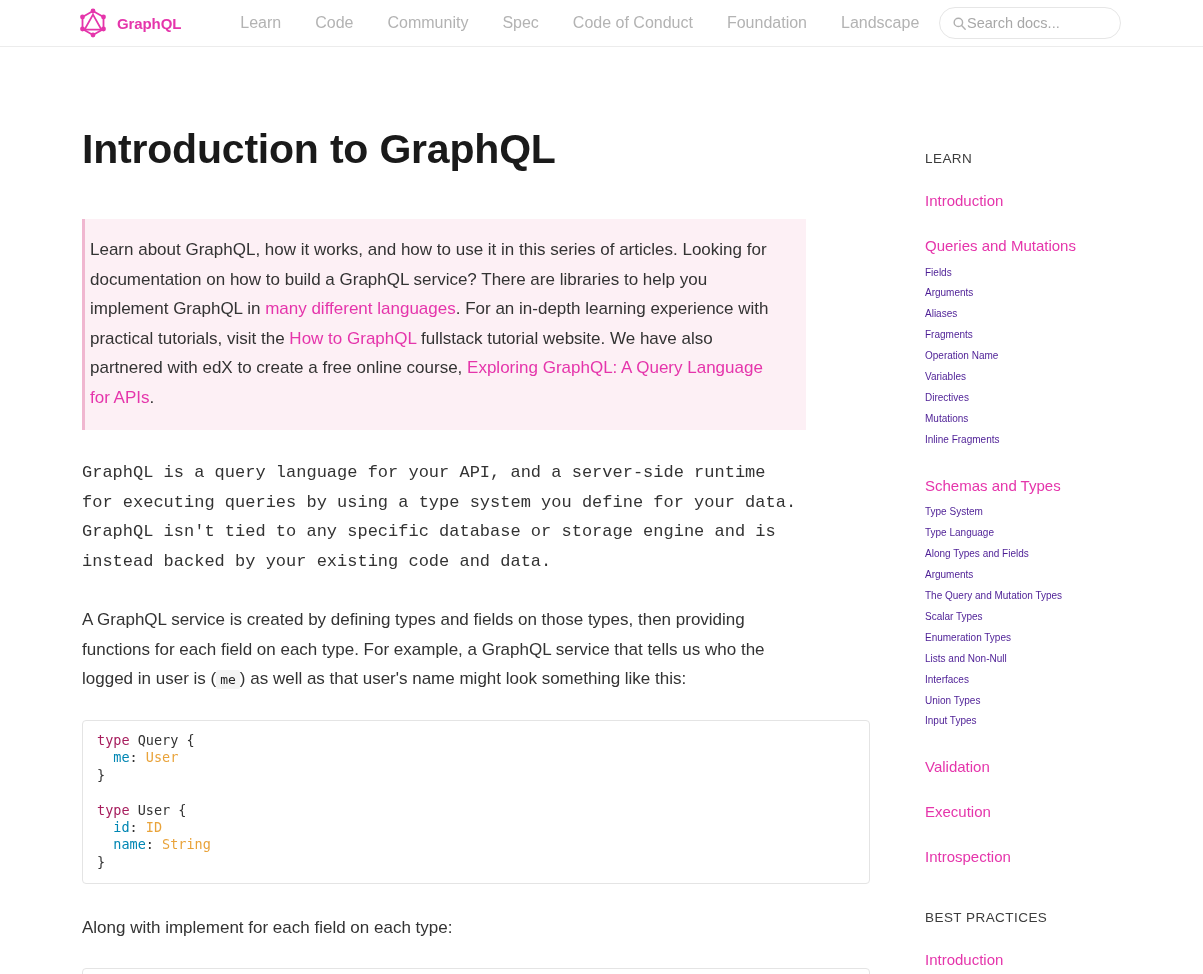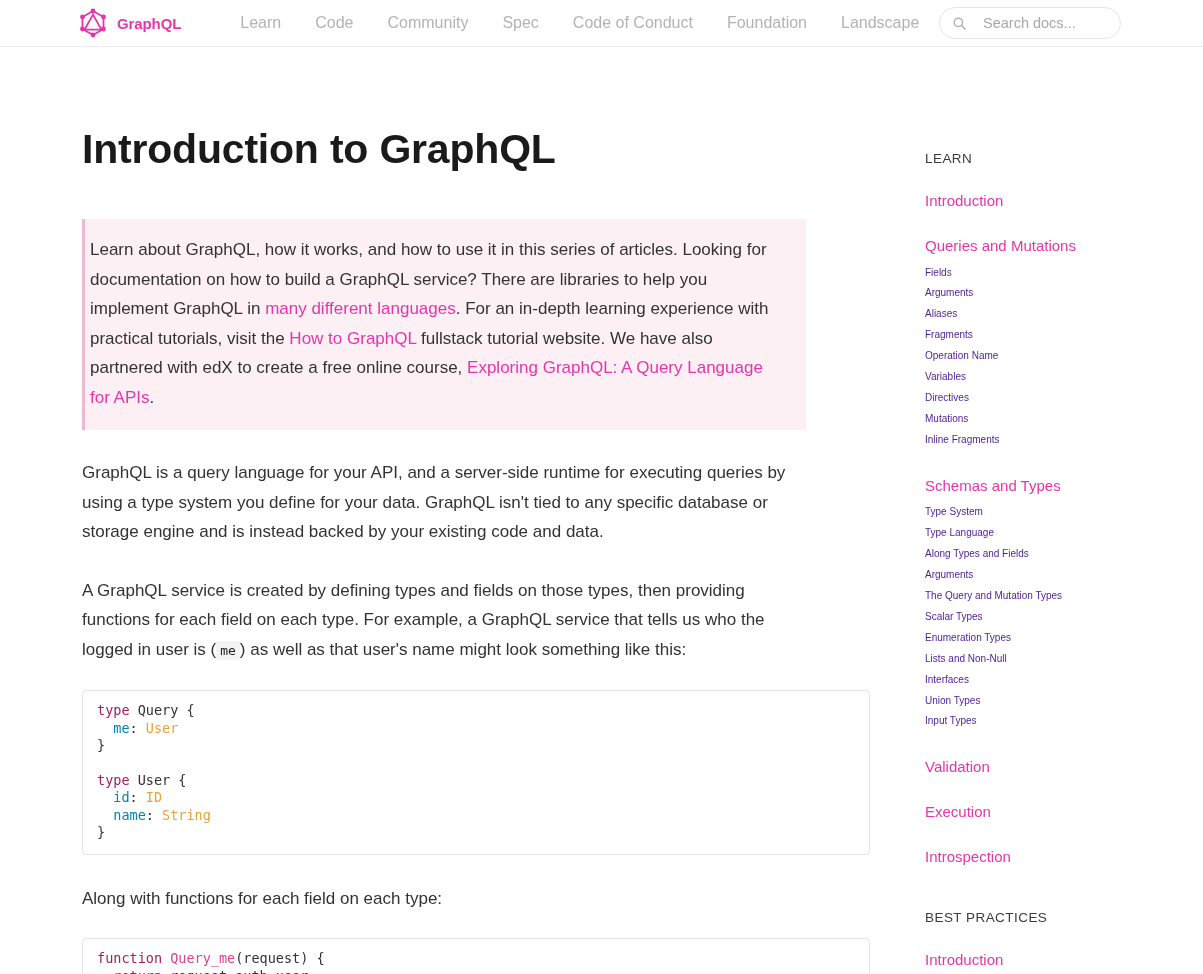--- a/index.html
+++ b/index.html
@@ -51,21 +51,21 @@
   }
   .header-spacer { flex: 1 1 auto; }
   .search-box {
     width: 182px;
     height: 32px;
     border: 1px solid #e6e6e6;
     border-radius: 16px;
     display: flex;
     align-items: center;
     padding: 0 12px;
-    gap: 16px;
+    gap: 0;
     background: #ffffff;
   }
   .search-icon { width: 15px; height: 15px; flex: 0 0 auto; display: block; }
   .search-input {
     border: none;
     outline: none;
     font-family: "Liberation Sans", sans-serif;
     font-size: 14.5px;
     color: #444;
     width: 100%;
@@ -118,21 +118,21 @@
     text-decoration: none;
   }
 
   .body-text {
     font-size: 17px;
     line-height: 29.5px;
     color: #333333;
     margin: 29px 0 0 0;
     width: 724px;
   }
-  .body-text.first { margin-top: 28px; }
+  .body-text.first { margin-top: 28px; font-family: Liberation Mono, monospace; }
 
   code.inline {
     font-family: "DejaVu Sans Mono", monospace;
     font-size: 13px;
     background: #f4f4f4;
     border-radius: 2px;
     padding: 2px 4px;
     color: #222;
   }
 
@@ -255,21 +255,21 @@
       <pre><span class="tok-kw">type</span><span class="tok-plain"> Query {</span>
 <span class="tok-plain">  </span><span class="tok-attr">me</span><span class="tok-plain">: </span><span class="tok-type">User</span>
 <span class="tok-plain">}</span>
 <span class="tok-plain"></span>
 <span class="tok-kw">type</span><span class="tok-plain"> User {</span>
 <span class="tok-plain">  </span><span class="tok-attr">id</span><span class="tok-plain">: </span><span class="tok-type">ID</span>
 <span class="tok-plain">  </span><span class="tok-attr">name</span><span class="tok-plain">: </span><span class="tok-type">String</span>
 <span class="tok-plain">}</span></pre>
     </div>
 
-    <p class="body-text">Along with functions for each field on each type:</p>
+    <p class="body-text">Along with implement for each field on each type:</p>
 
     <div class="code-block">
       <pre><span class="tok-kw">function</span><span class="tok-plain"> </span><span class="tok-fn">Query_me</span><span class="tok-plain">(request) {</span>
 <span class="tok-plain">  </span><span class="tok-kw">return</span><span class="tok-plain"> request.auth.user;</span>
 
 <span class="tok-plain"></span>
 
 
 </pre>
     </div>

